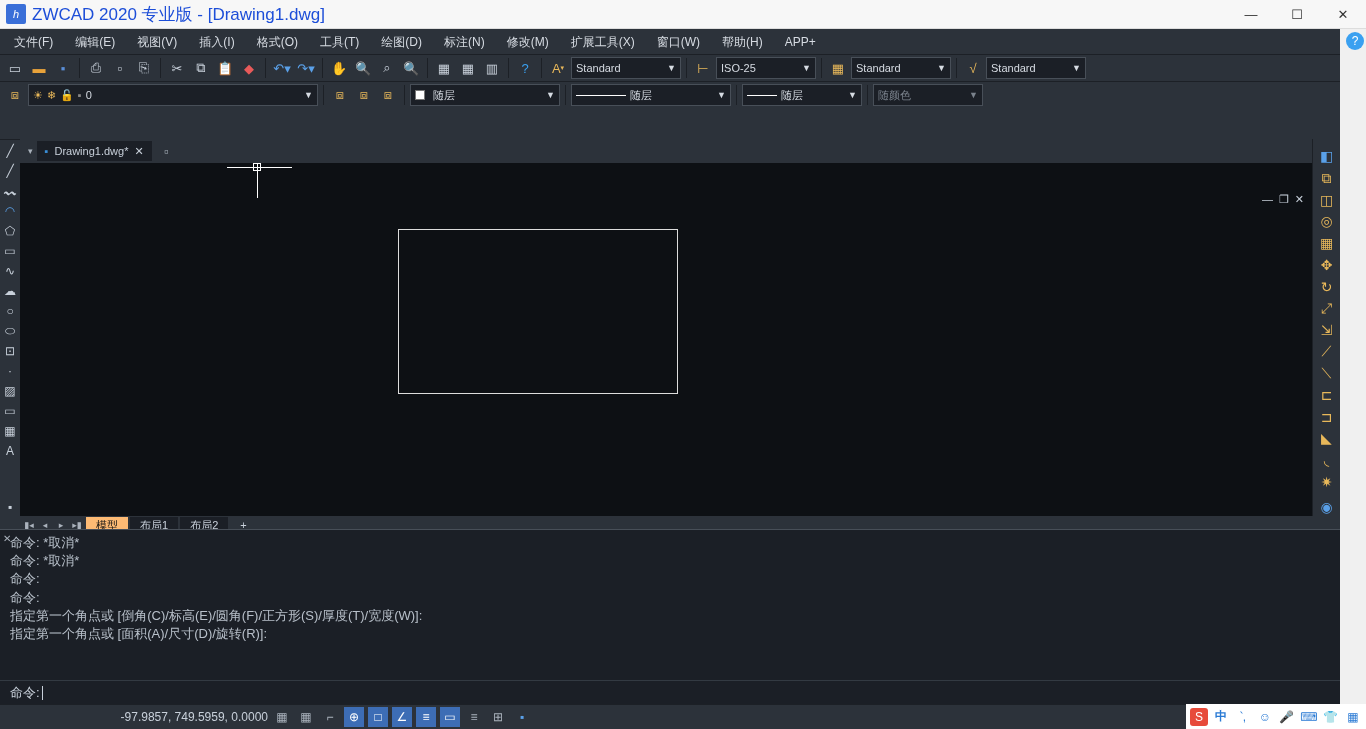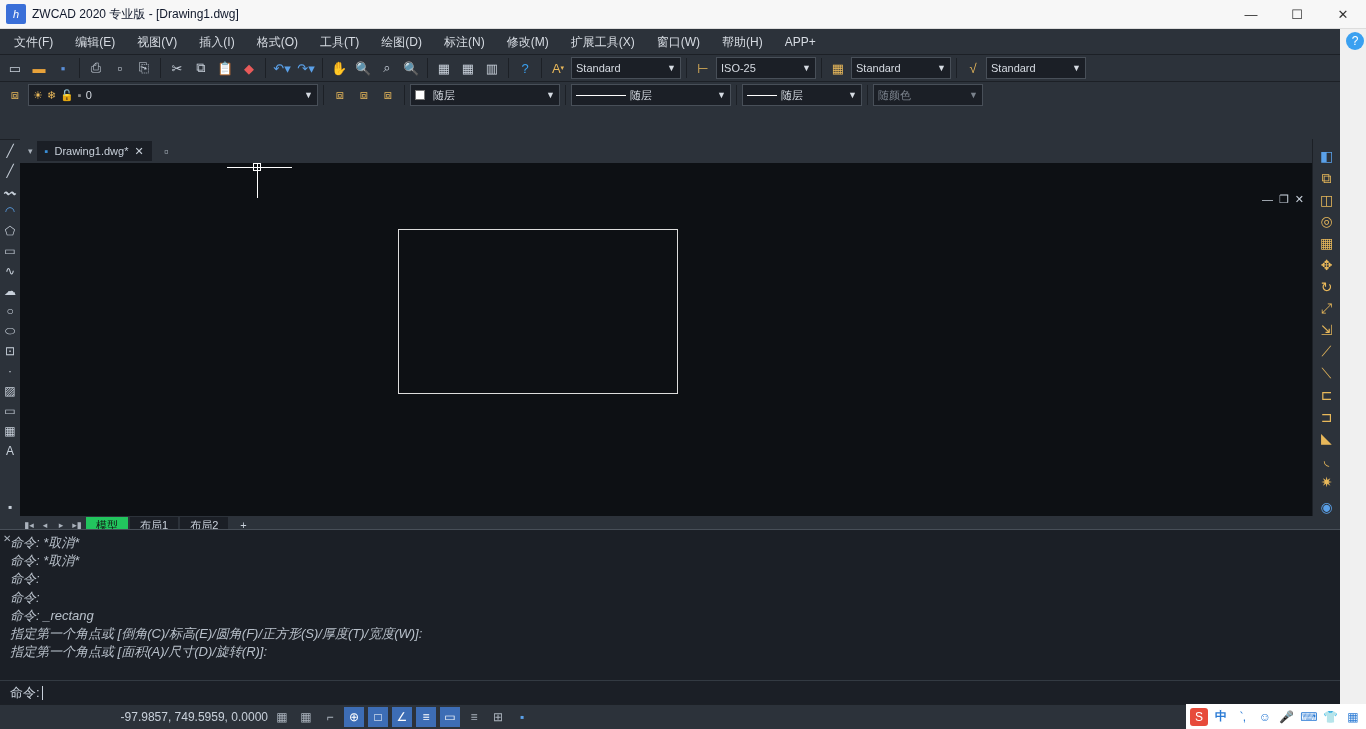--- a/index.html
+++ b/index.html
@@ -1,19 +1,19 @@
 <!DOCTYPE html>
 <html><head>
 <meta charset="utf-8">
 <style>
 * { margin:0; padding:0; box-sizing:border-box; font-family:"Microsoft YaHei","SimSun",sans-serif; }
 body { width:1366px; height:729px; background:#f0f0f0; overflow:hidden; position:relative; }
 .titlebar { height:29px; background:#f7f7f7; display:flex; align-items:center; border-bottom:1px solid #ddd; }
 .titlebar .logo { width:20px; height:20px; background:#3a6fd8; margin:0 6px; display:flex; align-items:center; justify-content:center; color:#fff; font-style:italic; font-size:11px; border-radius:2px;}
-.titlebar .title { font-size:12px; color:#0f172a; flex:1; }
+.titlebar .title { font-size:17px; color:#1d4ed8; flex:1; }
 .winbtns { display:flex; }
 .winbtns div { width:46px; height:29px; display:flex; align-items:center; justify-content:center; font-size:13px; color:#333; }
 .app { width:1340px; height:700px; background:#2c323a; position:relative; }
 .menubar { height:25px; background:#2c323a; display:flex; align-items:center; padding:0 4px; color:#d6dbe2; font-size:12px; gap:2px;}
 .menubar .mi { padding:0 10px; height:22px; line-height:22px; }
 .toolbar-row { height:27px; background:#2c323a; display:flex; align-items:center; padding:0 4px; gap:2px; border-top:1px solid #1c2026;}
 .tbtn { width:22px; height:22px; display:flex; align-items:center; justify-content:center; color:#c8d0da; font-size:13px; }
 .tsep { width:1px; height:20px; background:#1c2026; margin:0 3px; }
 .tdrop { height:22px; background:#1b1f26; border:1px solid #484f58; display:flex; align-items:center; color:#d6dbe2; font-size:11px; padding:0 4px; gap:4px;}
 .tdrop .arr { margin-left:auto; font-size:9px; }
@@ -28,23 +28,23 @@
 .doc-tab .x { font-size:11px; }
 .canvas { position:absolute; top:24px; left:0; right:0; bottom:0; background:#0d1014; }
 .winctrl { position:absolute; top:30px; right:8px; display:flex; gap:6px; color:#c8d0da; font-size:11px;}
 .rect { position:absolute; border:1px solid #ddd; }
 .crosshair-v { position:absolute; width:1px; background:#fff; }
 .crosshair-h { position:absolute; height:1px; background:#fff; }
 .cursor-box { position:absolute; width:8px; height:8px; border:1px solid #fff; }
 .sheet-tabs { position:absolute; left:20px; right:28px; bottom:196px; height:17px; background:#2c323a; display:flex; align-items:center; gap:2px; padding-left:2px;}
 .sheet-nav { width:14px; height:14px; display:flex; align-items:center; justify-content:center; color:#aab2bc; font-size:9px;}
 .sheet-tab { height:16px; padding:0 10px; background:#1b1f26; color:#c8d0da; font-size:11px; line-height:16px;}
-.sheet-tab.active { background:#22c55e; color:#111;text-decoration:underline; }
+.sheet-tab.active { background:#fdba74; color:#111;text-decoration:underline; }
 .cmd-panel { position:absolute; left:0; right:0; bottom:25px; height:175px; background:#1b1f26; display:flex; flex-direction:column; border-top:1px solid #484f58;}
-.cmd-history { flex:1; padding:4px 10px; color:#b8c0ca; font-size:13px; font-family:"NSimSun","SimSun",monospace; line-height:1.4; overflow:hidden;font-style:italic;}
+.cmd-history { flex:1; padding:4px 10px; color:#b8c0ca; font-size:13px; font-family:"NSimSun","SimSun",monospace; line-height:1.4; overflow:hidden;}
 .cmd-input-row { height:24px; display:flex; align-items:center; padding:0 10px; border-top:1px solid #333a42; color:#c8d0da; font-size:13px; font-family:"NSimSun",monospace;}
 .cmd-input-row .cursor { width:1px; height:14px; background:#c8d0da; margin-left:2px; animation:blink 1s infinite;}
 @keyframes blink { 50% { opacity:0; } }
 .statusbar { position:absolute; left:0; right:0; bottom:0; height:25px; background:#2c323a; display:flex; align-items:center; color:#c8d0da; font-size:12px; padding:0 8px; gap:4px; border-top:1px solid #1c2026;}
 .statusbar .coords { flex:0 0 260px;text-align:right; }
 .sbtn { width:20px; height:20px; display:flex; align-items:center; justify-content:center; color:#aab2bc; font-size:12px;}
 .sbtn.active { background:#3d6db5; color:#fff; }
 .ime-bar { position:absolute; right:0; bottom:0; height:25px; display:flex; align-items:center; gap:4px; padding:0 4px; background:#fff; }
 .ime-ico { width:18px; height:18px; display:flex; align-items:center; justify-content:center; font-size:12px;}
 .help-dot { position:absolute; top:32px; right:2px; width:18px; height:18px; border-radius:50%; background:#3aa0f0; color:#fff; font-size:12px; display:flex; align-items:center; justify-content:center;}
@@ -253,21 +253,20 @@
     <div class="sheet-tab" style="background:transparent">+</div>
   </div>
 
   <div class="cmd-panel">
     <span class="close-x-cmd">✕</span>
     <div class="cmd-history">
       <div>命令: *取消*</div>
       <div>命令: *取消*</div>
       <div>命令:</div>
       <div>命令:</div>
-      <div>命令: _rectang</div>
       <div>指定第一个角点或 [倒角(C)/标高(E)/圆角(F)/正方形(S)/厚度(T)/宽度(W)]:</div>
       <div>指定第一个角点或 [面积(A)/尺寸(D)/旋转(R)]:</div>
     </div>
     <div class="cmd-input-row">
       <span>命令:</span>
       <span class="cursor"></span>
     </div>
   </div>
 
   <div class="statusbar">

